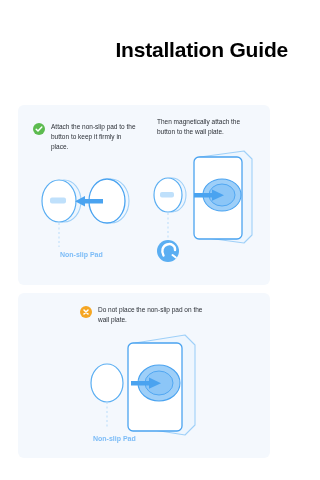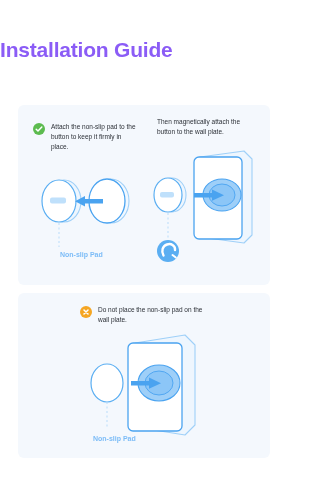--- a/index.html
+++ b/index.html
@@ -13,24 +13,24 @@
     font-family: "Liberation Sans", sans-serif;
     overflow: hidden;
     position: relative;
   }
 
   .page-title {
     position: absolute;
     left: 0;
     top: 38px;
     width: 288px;
-    text-align: left;
+    text-align: right;
     font-size: 21px;
     font-weight: bold;
-    color: #8b5cf6;
+    color: #000000;
     letter-spacing: -0.2px;
   }
 
   .card {
     position: absolute;
     left: 18px;
     width: 252px;
     background: #f4f8fd;
     border-radius: 6px;
     overflow: hidden;

